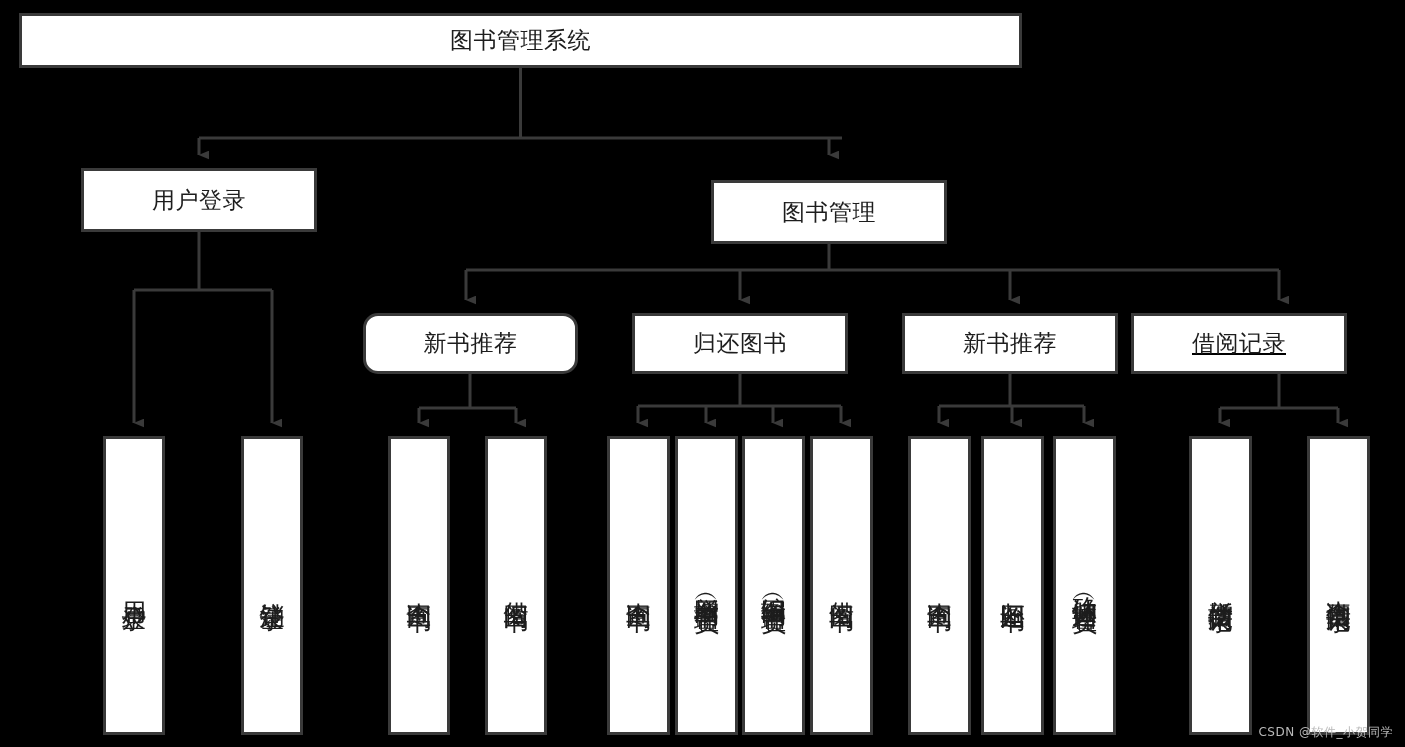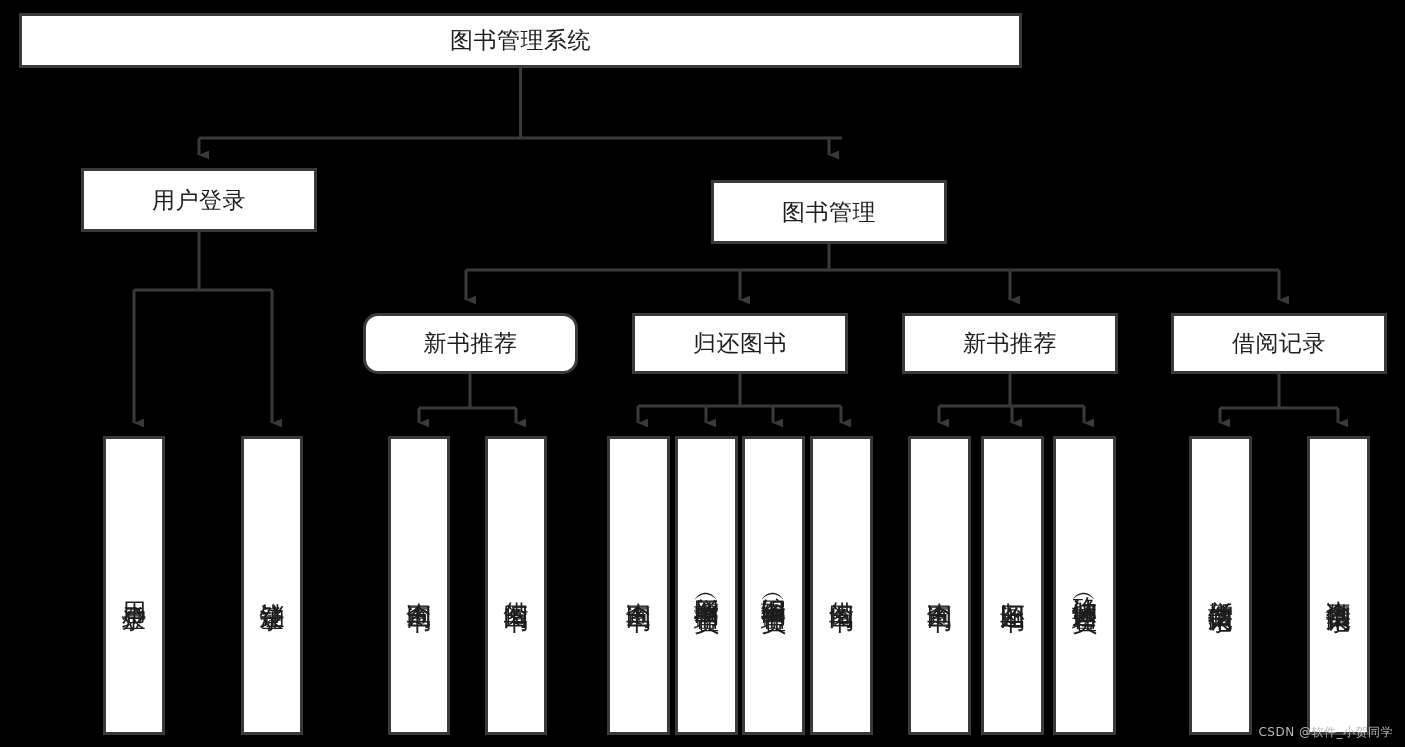--- a/index.html
+++ b/index.html
@@ -140,21 +140,21 @@
 
   <div class="node horizontal" id="node-l3-0" style="left: 363px; top: 313px; width: 215px; height: 61px; border-radius: 15px;">
     <span class="node-label">新书推荐</span>
   </div>
   <div class="node horizontal" id="node-l3-1" style="left: 632px; top: 313px; width: 216px; height: 61px;">
     <span class="node-label">归还图书</span>
   </div>
   <div class="node horizontal" id="node-l3-2" style="left: 902px; top: 313px; width: 216px; height: 61px;">
     <span class="node-label">新书推荐</span>
   </div>
-  <div class="node horizontal" id="node-l3-3" style="left: 1171px; top: 313px; width: 216px; height: 61px;">
+  <div class="node horizontal" id="node-l3-3" style="left: 1131px; top: 313px; width: 216px; height: 61px; text-decoration: underline;">
     <span class="node-label">借阅记录</span>
   </div>
 
   <div class="node vertical" id="node-leaf-0" style="left: 103px; top: 436px; width: 62px; height: 299px;">
     <span class="node-label">用户登录</span>
   </div>
   <div class="node vertical" id="node-leaf-1" style="left: 241px; top: 436px; width: 62px; height: 299px;">
     <span class="node-label">注销登录</span>
   </div>
   <div class="node vertical" id="node-leaf-2" style="left: 388px; top: 436px; width: 62px; height: 299px;">

